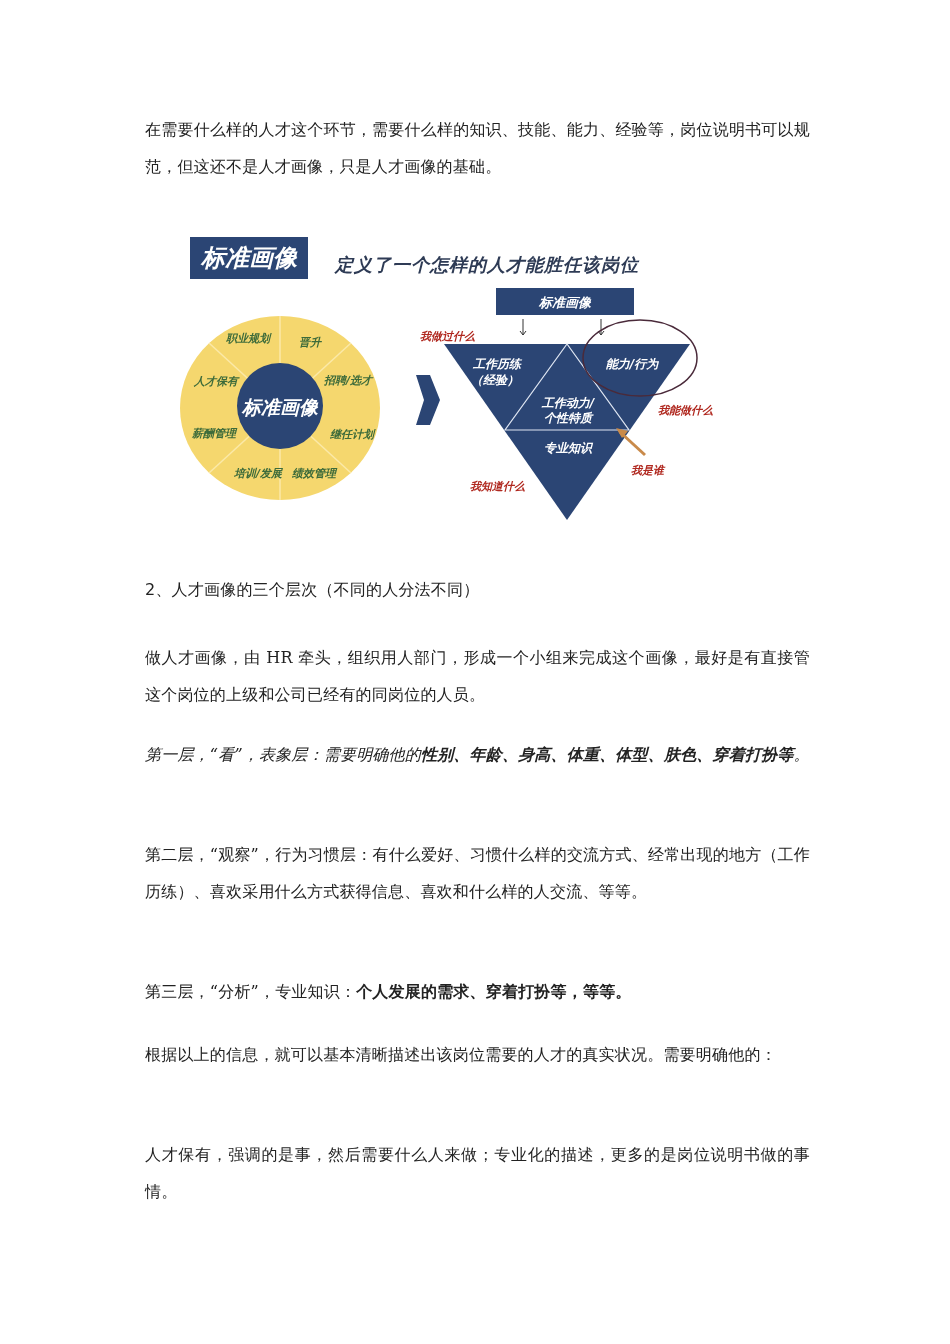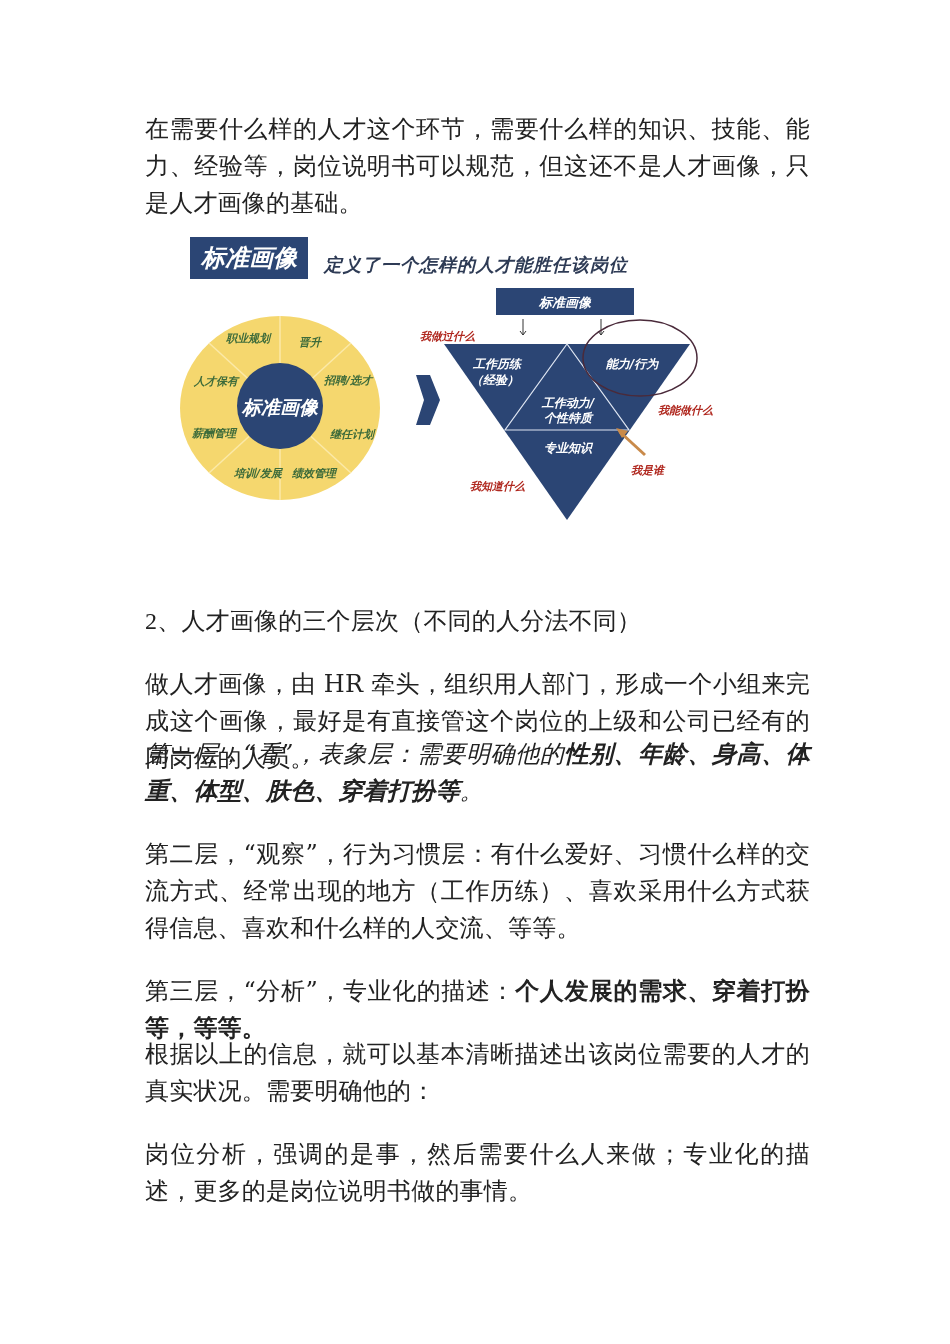--- a/index.html
+++ b/index.html
@@ -1,35 +1,35 @@
 <!DOCTYPE html>
 <html><head>
   <meta charset="utf-8">
   <style>
     html, body { margin: 0; padding: 0; background: #ffffff; }
     body { width: 950px; height: 1344px; position: relative; overflow: hidden;
            font-family: "DejaVu Serif", "Liberation Serif", serif; color: #222; }
-    .para { position: absolute; left: 145px; width: 665px; font-size: 24px; line-height: 37px;
+    .para { position: absolute; left: 145px; width: 665px; font-size: 16px; line-height: 37px;
             letter-spacing: 0.2px; text-align: justify; }
     .para b { font-family: "DejaVu Sans", "Liberation Sans", sans-serif; font-weight: bold; }
     .heading { font-family: "DejaVu Sans", "Liberation Sans", sans-serif; }
     #p1 { top: 111px; }
-    #h2 { top: 603px; font-family: Liberation Serif, serif; }
-    #p2 { top: 666px; }
+    #h2 { top: 571px; }
+    #p2 { top: 639px; }
     #p3 { top: 736px; font-style: italic; }
     #p4 { top: 836px; }
     #p5 { top: 973px; }
     #p6 { top: 1036px; }
     #p7 { top: 1136px; }
 
     .figure { position: absolute; left: 140px; top: 225px; width: 630px; height: 305px; font-style: italic; }
     .fig-title-box { position: absolute; left: 50px; top: 12px; width: 118px; height: 42px;
                      background: #2b4574; color: #fff; font-family: "DejaVu Sans", sans-serif;
                      font-weight: bold; font-size: 24px; line-height: 42px; text-align: center; }
-    .fig-subtitle { position: absolute; left: 184px; top: 28px; font-family: "DejaVu Sans", sans-serif;
+    .fig-subtitle { position: absolute; left: 195px; top: 28px; font-family: "DejaVu Sans", sans-serif;
                     font-weight: bold; font-size: 18px; color: #2e3b55; letter-spacing: 1px; }
     svg text { font-family: "DejaVu Sans", "Liberation Sans", sans-serif; font-weight: bold; }
   </style>
 </head>
 <body>
 
 <div class="para" id="p1">在需要什么样的人才这个环节，需要什么样的知识、技能、能力、经验等，岗位说明书可以规范，但这还不是人才画像，只是人才画像的基础。</div>
 
 <div class="figure">
   <div class="fig-title-box">标准画像</div>
@@ -93,15 +93,15 @@
         <text x="330" y="265">我知道什么</text>
       </g>
     </g>
   </svg>
 </div>
 
 <div class="para heading" id="h2">2、人才画像的三个层次（不同的人分法不同）</div>
 <div class="para" id="p2">做人才画像，由 HR 牵头，组织用人部门，形成一个小组来完成这个画像，最好是有直接管这个岗位的上级和公司已经有的同岗位的人员。</div>
 <div class="para" id="p3"><span>第一层，“看”，表象层：需要明确他的</span><b>性别、年龄、身高、体重、体型、肤色、穿着打扮等</b><span>。</span></div>
 <div class="para" id="p4">第二层，“观察”，行为习惯层：有什么爱好、习惯什么样的交流方式、经常出现的地方（工作历练）、喜欢采用什么方式获得信息、喜欢和什么样的人交流、等等。</div>
-<div class="para" id="p5"><span>第三层，“分析”，专业化的描述：</span><b>个人发展的需求、穿着打扮等，等等。</b></div>
+<div class="para" id="p5"><span>第三层，“分析”，专业知识：</span><b>个人发展的需求、穿着打扮等，等等。</b></div>
 <div class="para" id="p6">根据以上的信息，就可以基本清晰描述出该岗位需要的人才的真实状况。需要明确他的：</div>
-<div class="para" id="p7">岗位分析，强调的是事，然后需要什么人来做；专业化的描述，更多的是岗位说明书做的事情。</div>
+<div class="para" id="p7">人才保有，强调的是事，然后需要什么人来做；专业化的描述，更多的是岗位说明书做的事情。</div>
 
 </body></html>

